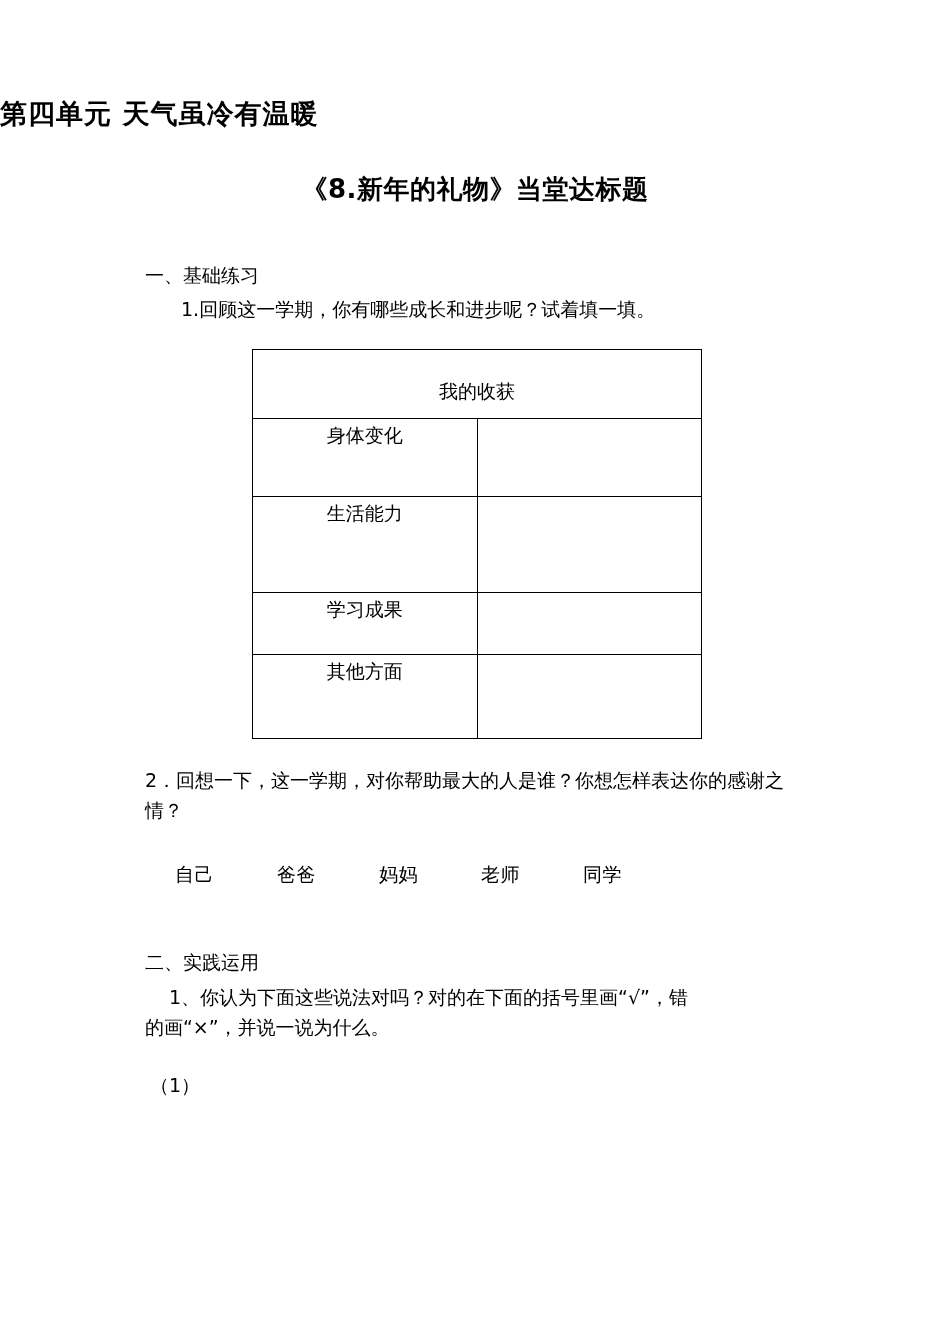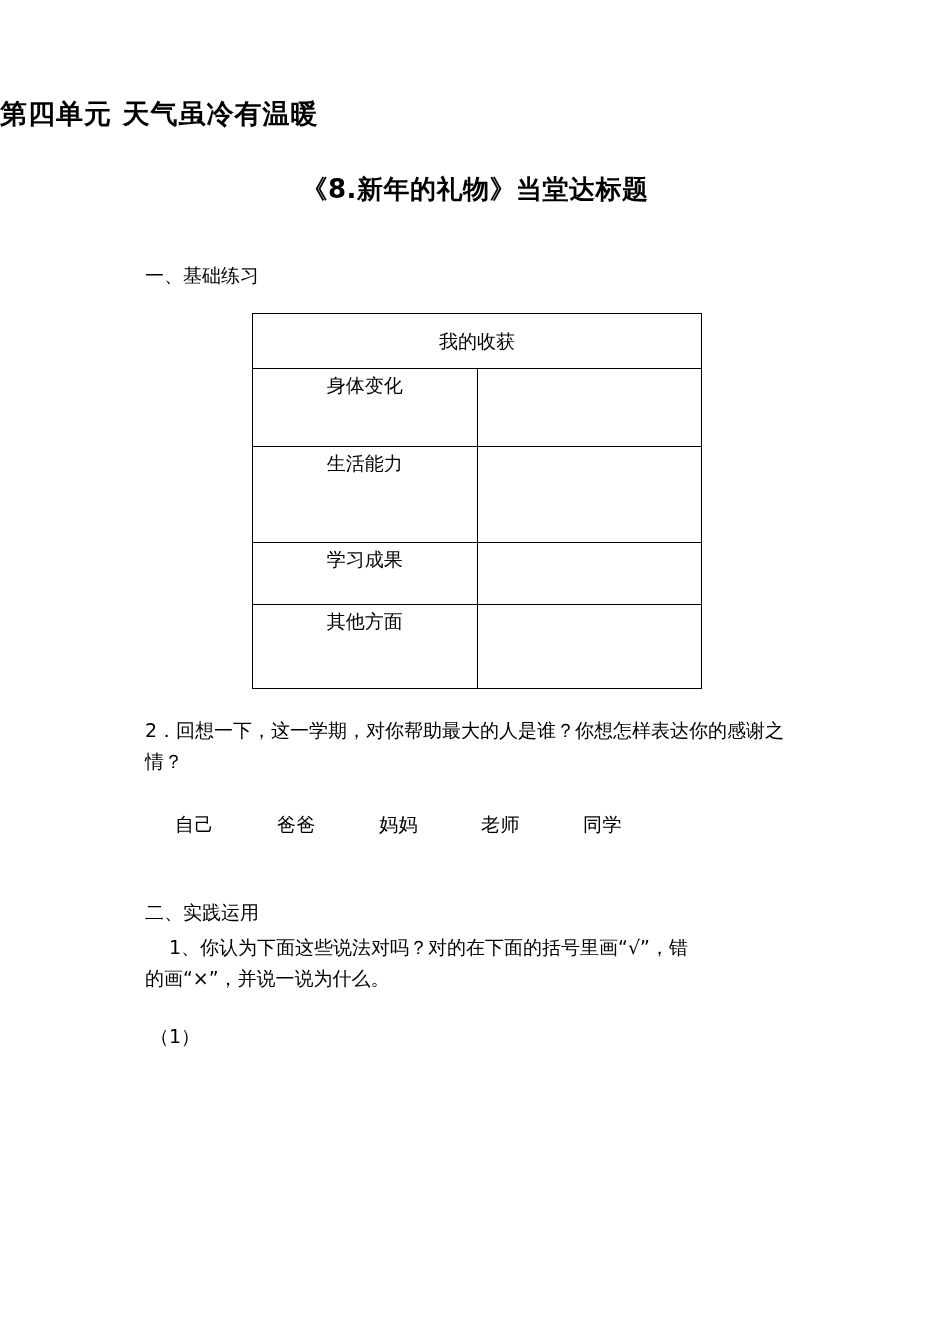--- a/index.html
+++ b/index.html
@@ -67,21 +67,21 @@
     border: 1px solid #000000;
     font-size: 19px;
     vertical-align: top;
     padding: 4px 6px;
     text-align: center;
   }
   table.harvest td.header-cell {
     text-align: center;
     height: 44px;
     vertical-align: middle;
-    padding-top: 6px;
+    padding-top: 20px;
   }
   table.harvest td.label-cell {
     width: 118px;
     vertical-align: top;
   }
   .row-h1 { height: 78px; }
   .row-h2 { height: 96px; }
   .row-h3 { height: 62px; }
   .row-h4 { height: 84px; }
   .q2 {
@@ -125,20 +125,21 @@
 <body>
 
 <div class="page">
 
   <div class="doc-title">第四单元   天气虽冷有温暖</div>
 
   <div class="doc-subtitle">《8.新年的礼物》当堂达标题</div>
 
   <div class="section-heading">一、基础练习</div>
 
+  <div class="para indent">1.回顾这一学期，你有哪些成长和进步呢？试着填一填。</div>
 
   <div class="table-wrap">
     <table class="harvest">
       <tbody>
         <tr>
           <td class="header-cell" colspan="2">我的收获</td>
         </tr>
         <tr class="row-h1">
           <td class="label-cell">身体变化</td>
           <td></td>

